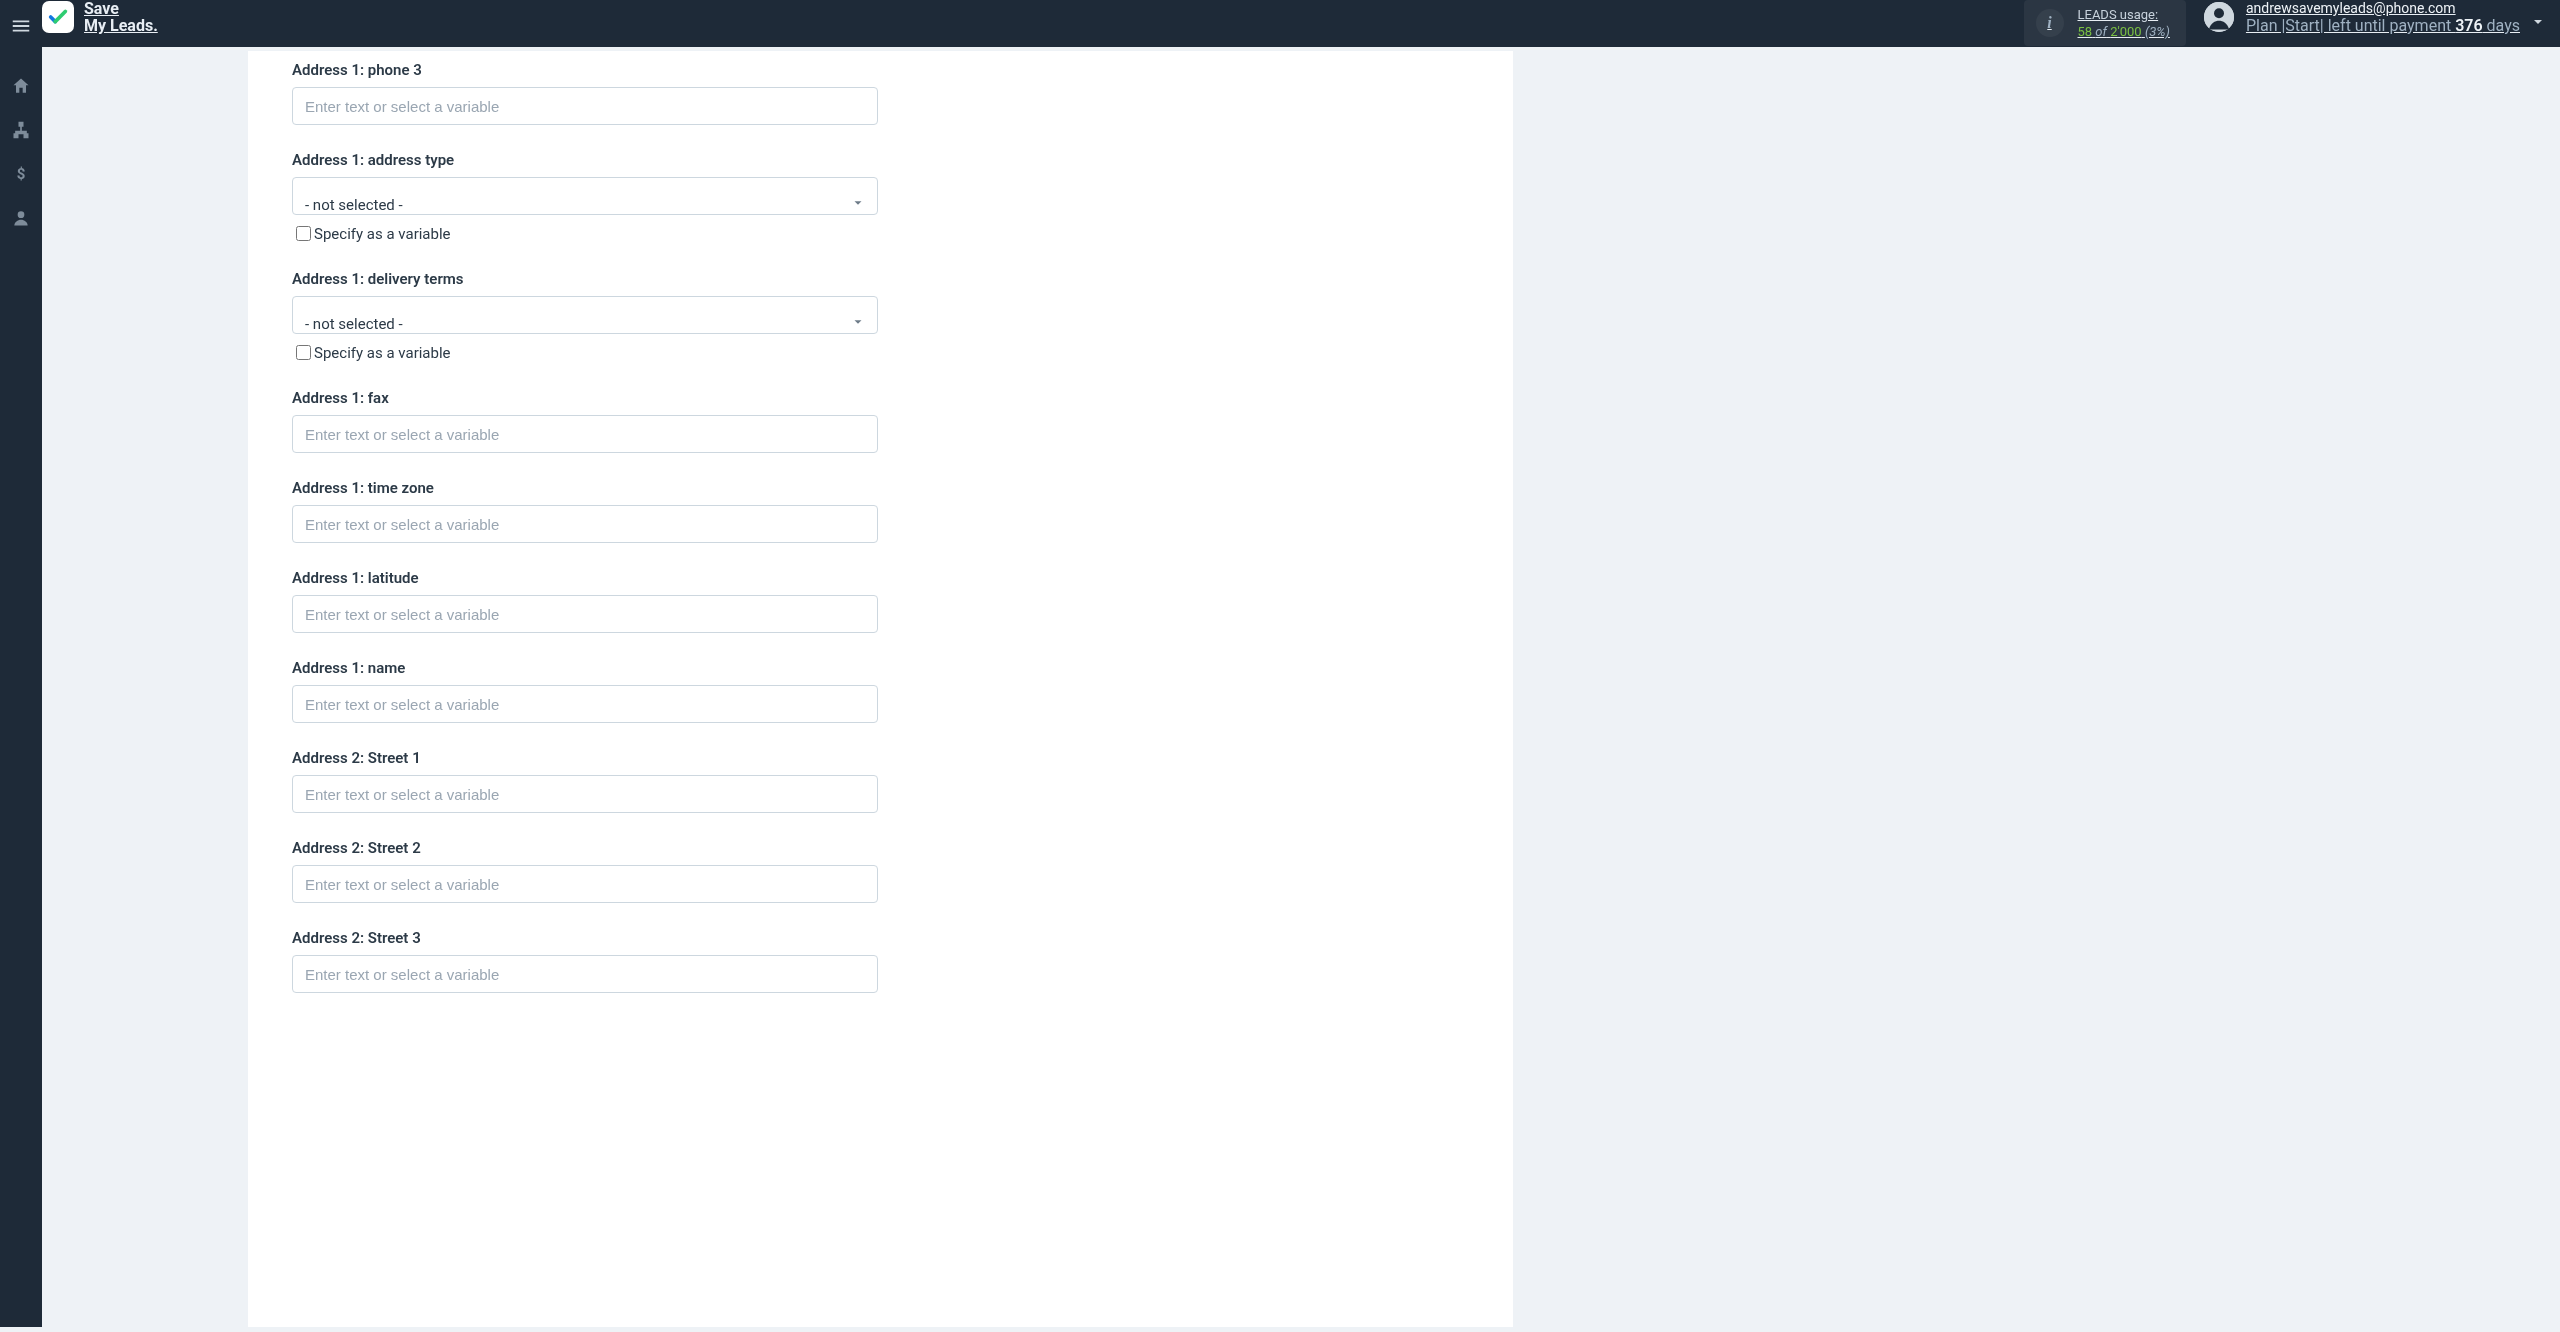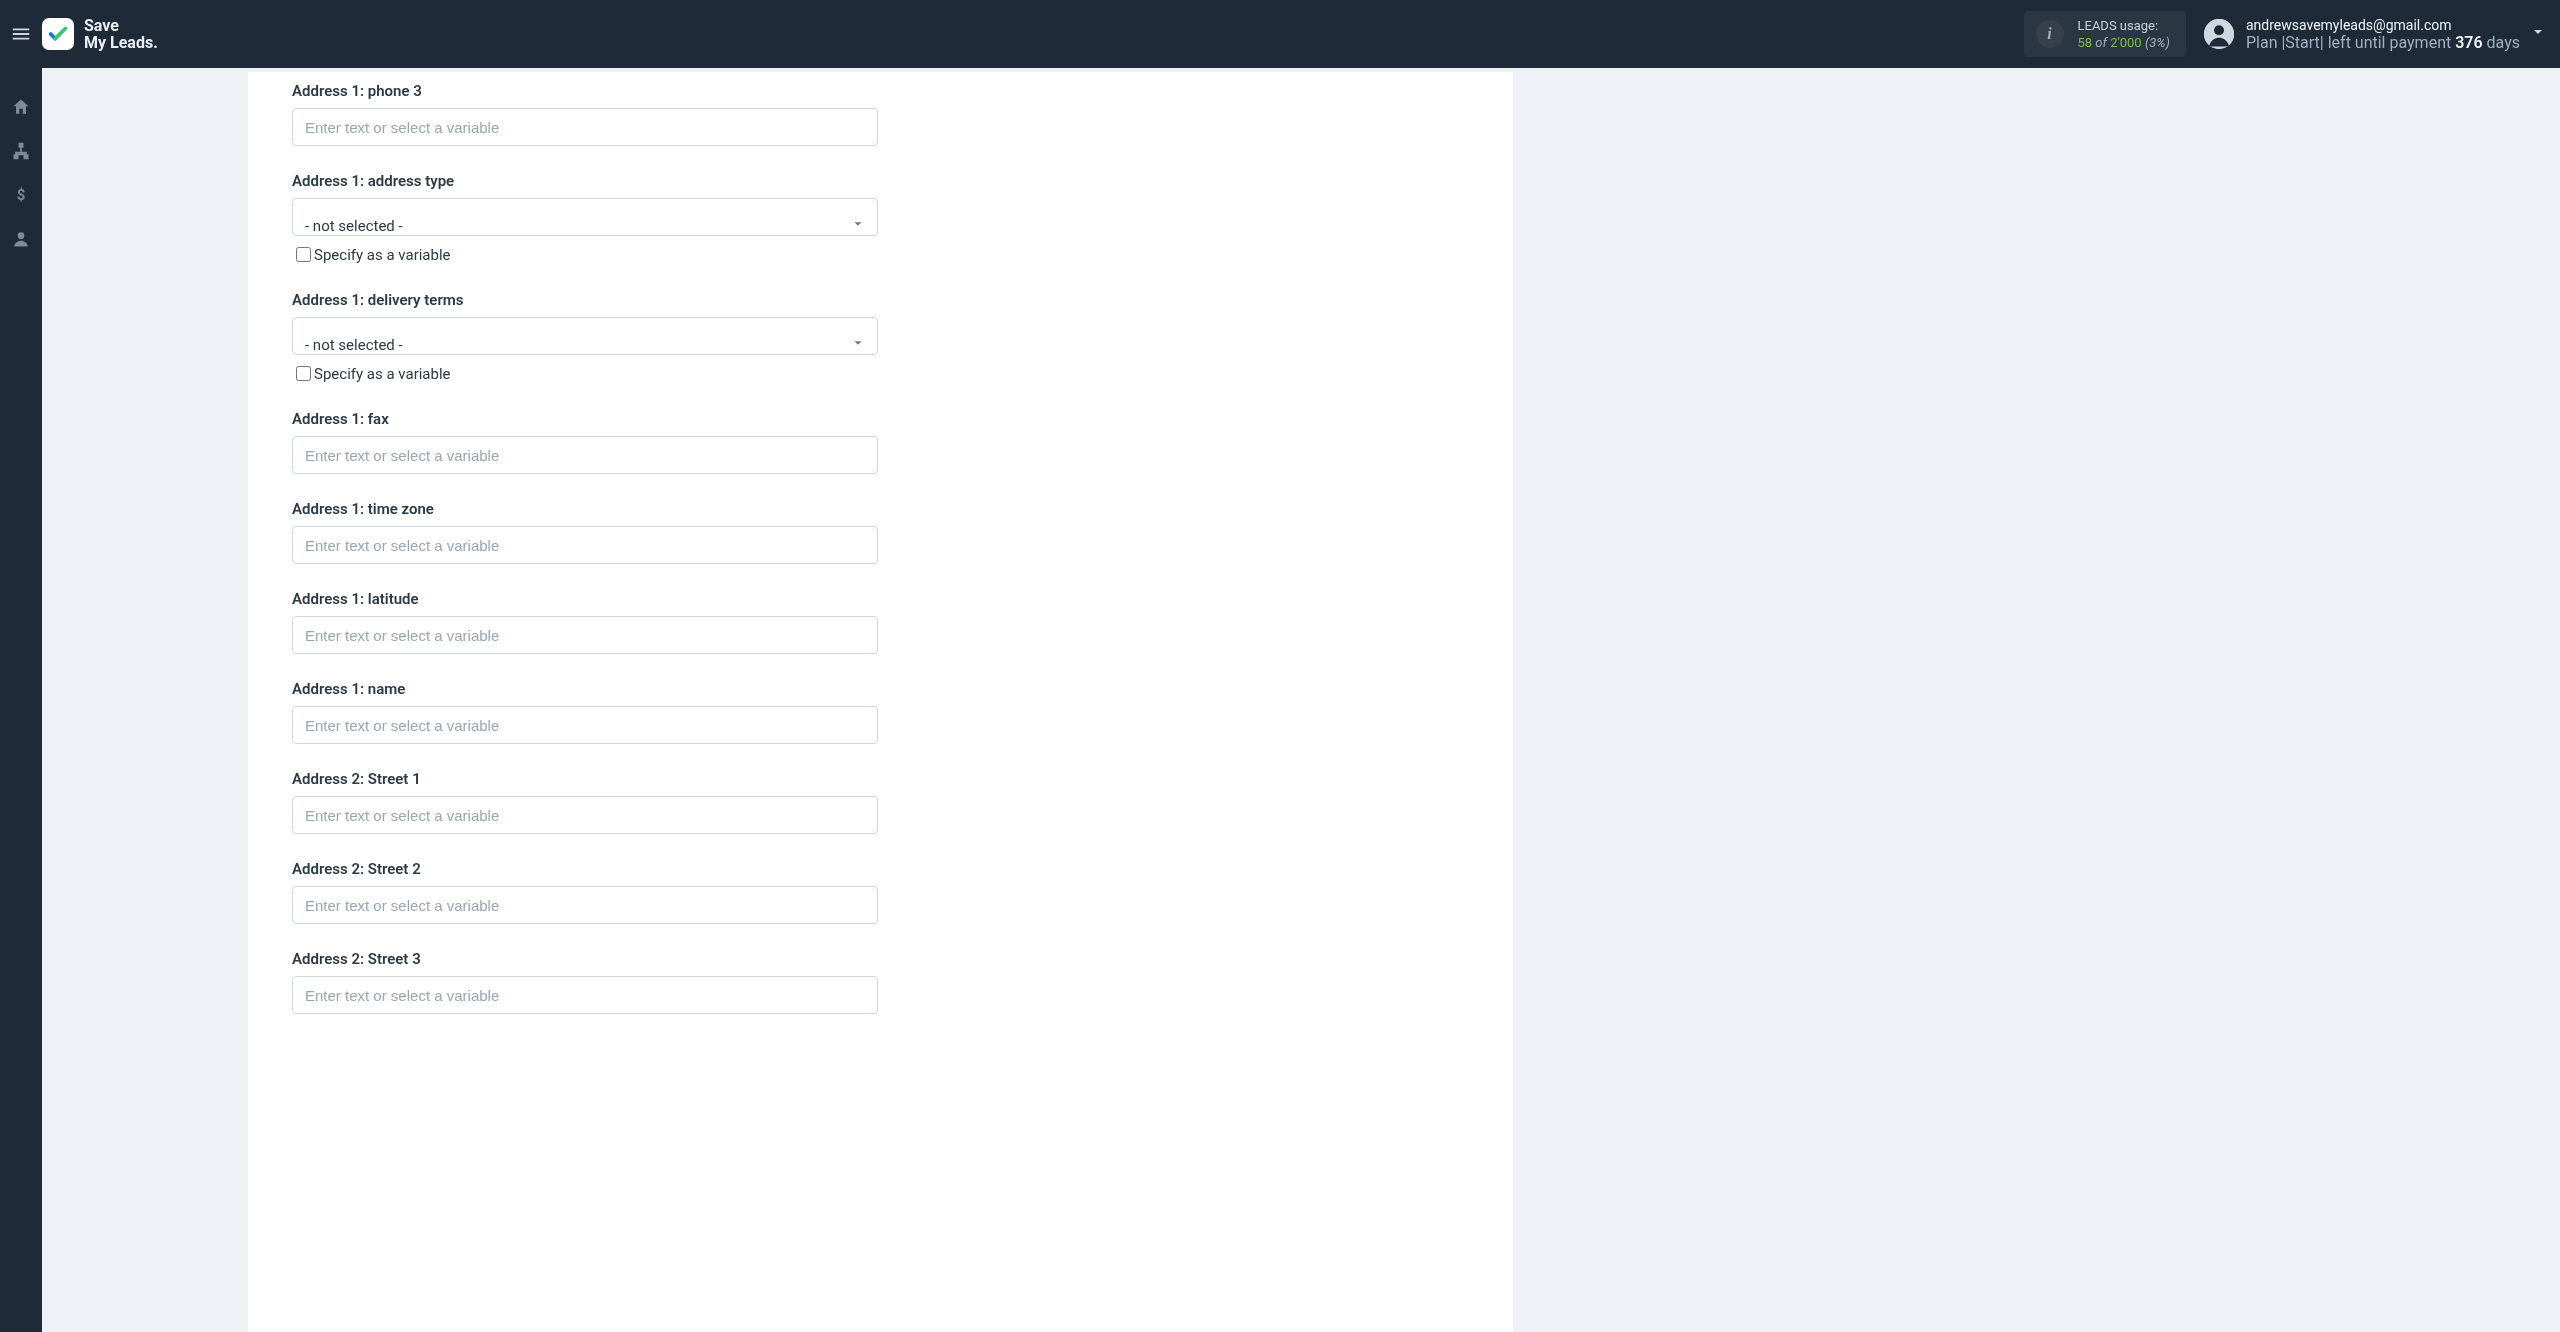--- a/index.html
+++ b/index.html
@@ -18,26 +18,27 @@
   html,body{margin:0;padding:0;height:100%;}
   body{
     font-family:-apple-system,BlinkMacSystemFont,"Segoe UI",Roboto,Helvetica,Arial,sans-serif;
     font-size:15px;
     background:var(--body-bg);
     color:var(--text);
   }
 
   
   .topbar{
-    height:68px;
+    height:47px;
     background:var(--navy);
     display:flex;
-    align-items:center;
+    align-items:flex-start;
     color:#e8eef4;
     position:relative;
+    text-decoration:underline;
   }
   .hamburger{
     width:42px;height:52px;display:flex;align-items:center;justify-content:center;
     cursor:pointer;
   }
   .hamburger svg{width:22px;height:22px;}
   .logo-block{display:flex;align-items:center;gap:10px;}
   .logo-mark{
     width:32px;height:32px;border-radius:7px;background:#fff;
     display:flex;align-items:center;justify-content:center;
@@ -177,21 +178,21 @@
 
   <div class="user-block">
     <div class="avatar">
       <svg viewBox="0 0 24 24">
           <circle cx="12" cy="12" r="12" fill="#cfd8df"></circle>
           <circle cx="12" cy="9" r="4" fill="#1e2a38"></circle>
           <path fill="#1e2a38" d="M4 22c1-5 5-7 8-7s7 2 8 7z"></path>
         </svg>
     </div>
     <div class="user-lines">
-      <div class="user-email">andrewsavemyleads@gmail.com</div>
+      <div class="user-email">andrewsavemyleads@phone.com</div>
       <div class="user-plan">
         <span>Plan |Start| left until payment </span><span class="days">376</span><span> days</span>
       </div>
     </div>
   </div>
 
   <div class="top-caret">
     <svg viewBox="0 0 24 24">
         <path fill="#cfd8df" d="M6 9l6 6 6-6z"></path>
       </svg>

